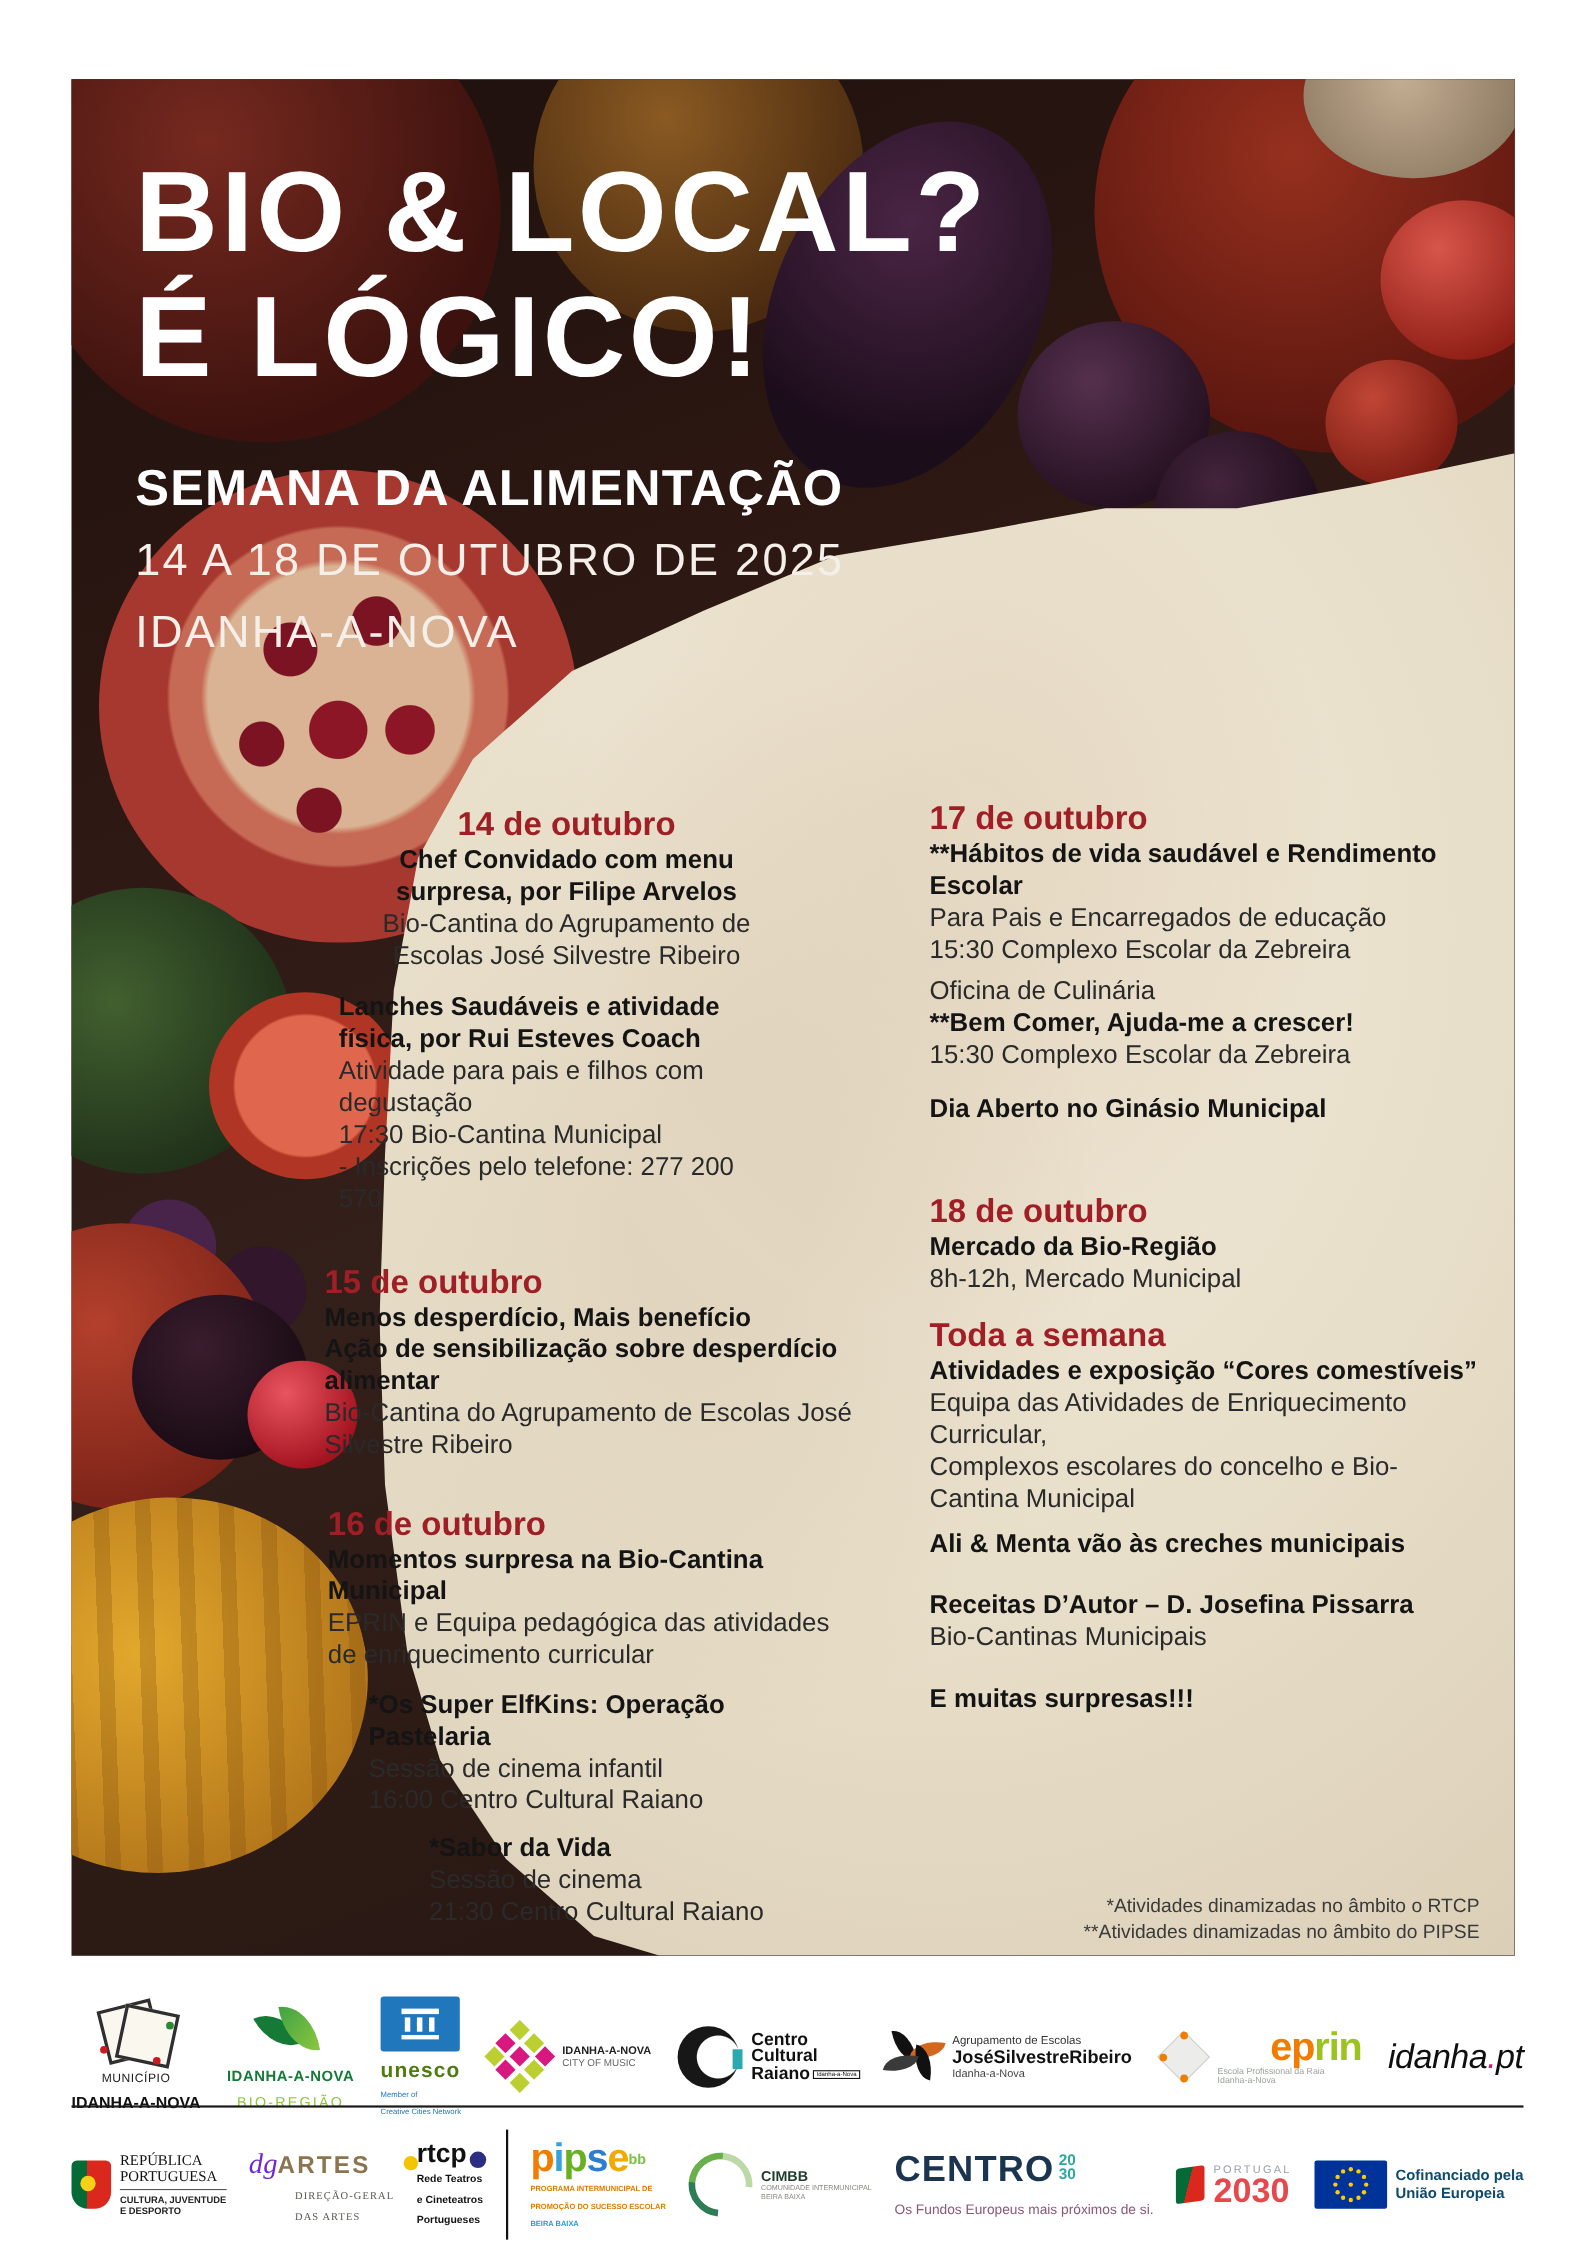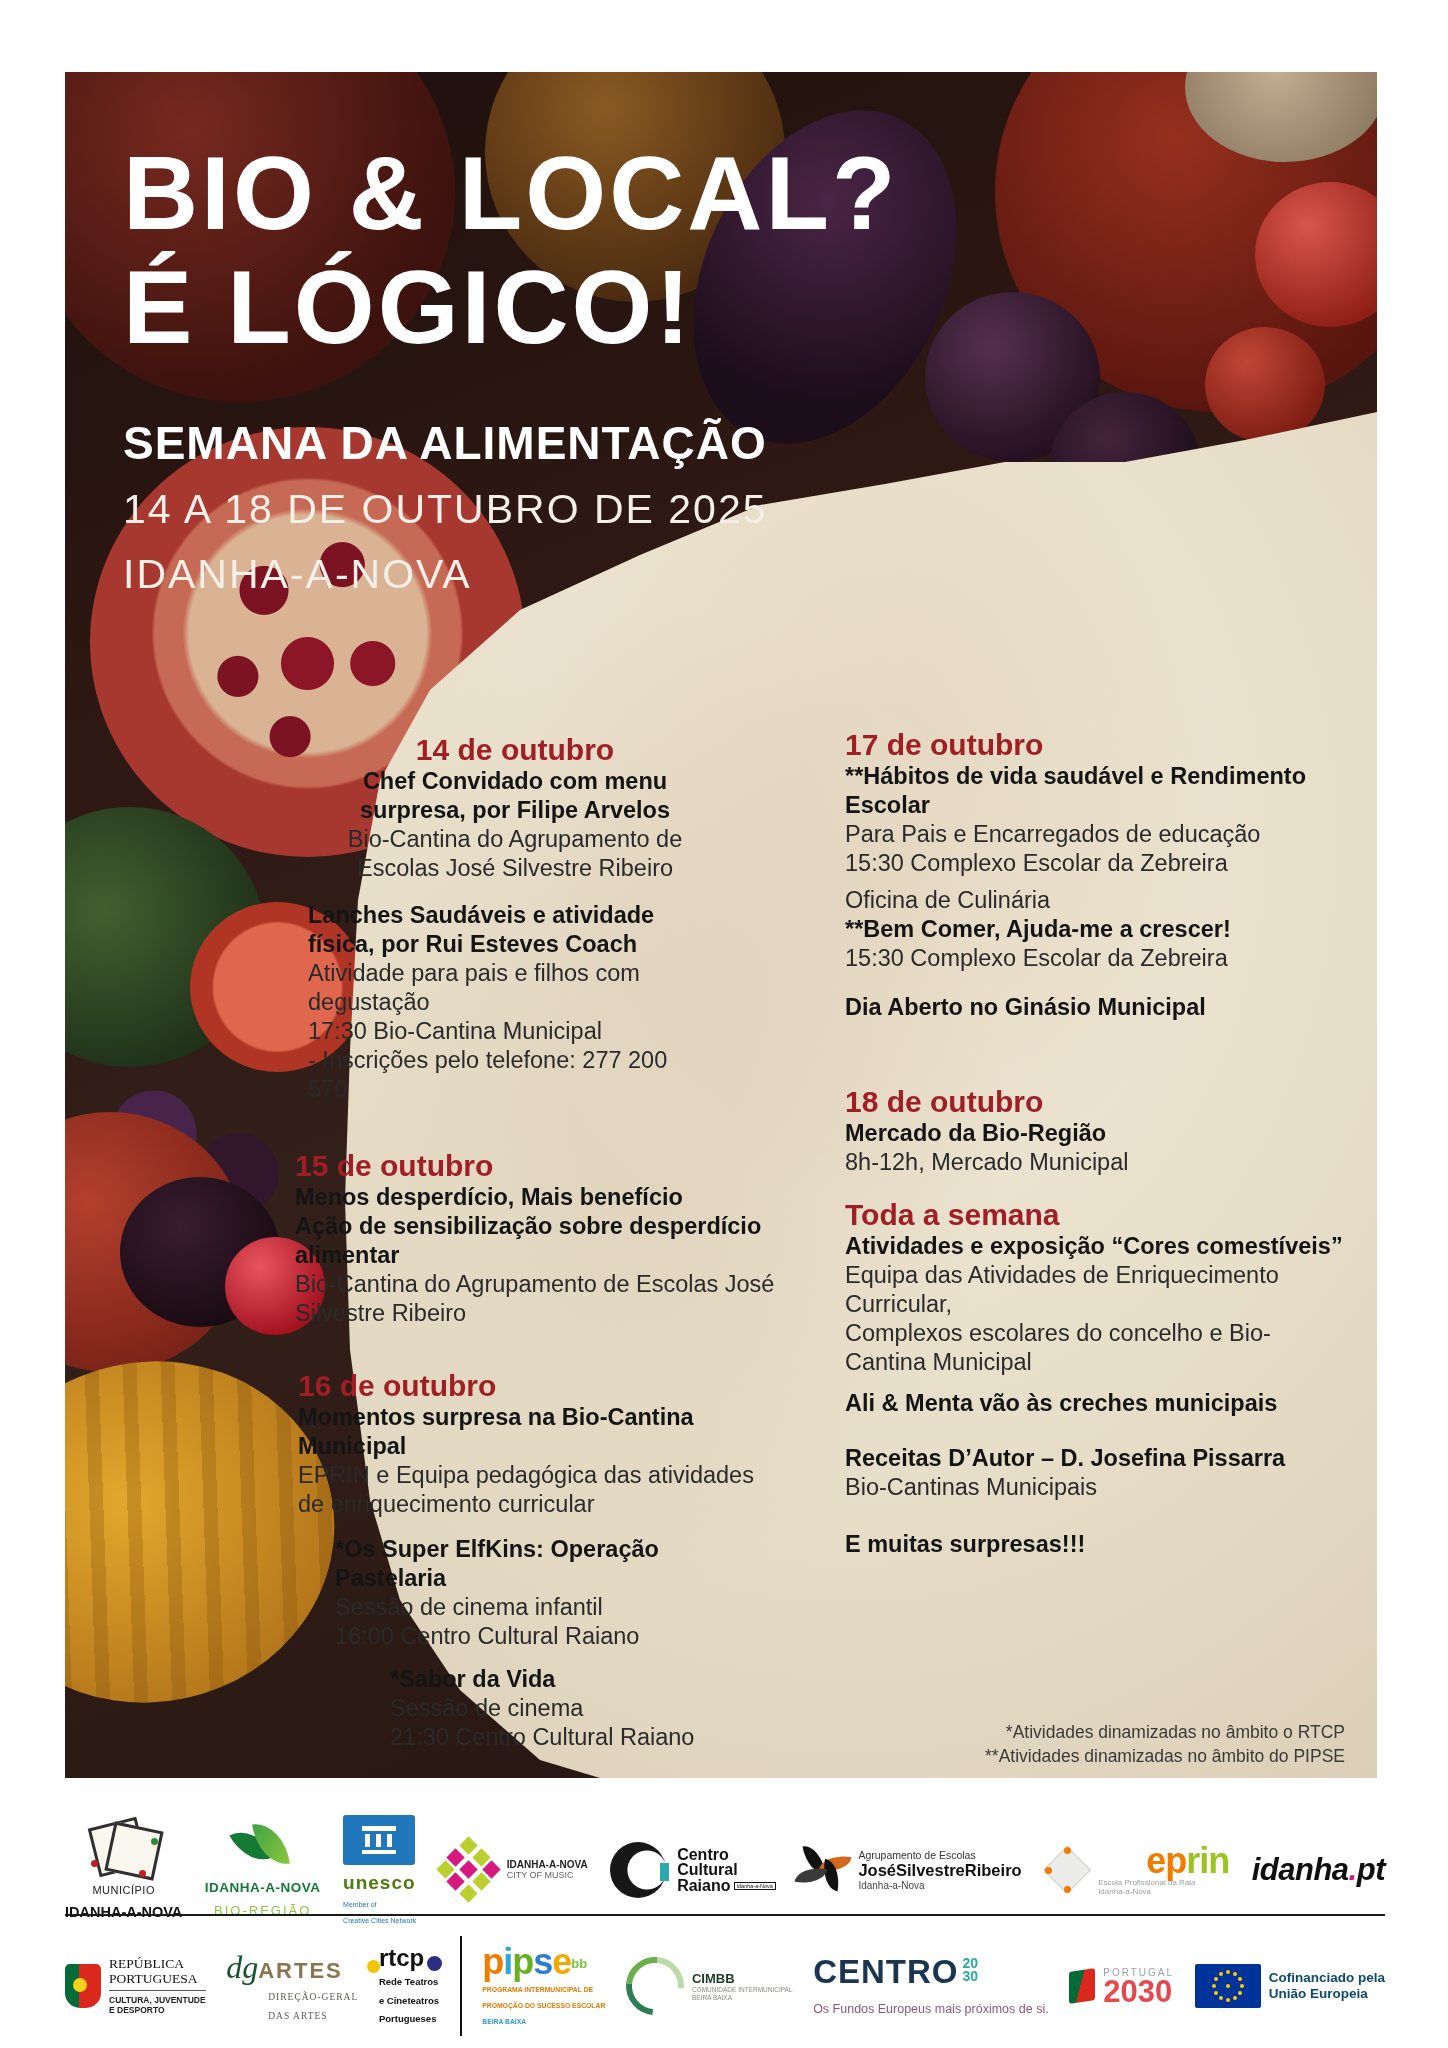--- a/index.html
+++ b/index.html
@@ -102,32 +102,32 @@
   
   .ep-d{position:relative;width:46px;height:46px;flex:none;}
   .ep-d i{position:absolute;left:6px;top:6px;width:32px;height:32px;background:#ececea;
           border:1px solid #cfcfcc;transform:rotate(45deg);display:block;}
   .ep-d b{position:absolute;width:7px;height:7px;border-radius:50%;background:#f07d00;display:block;}
   .ep-d b:nth-child(2){left:1px;top:20px;} .ep-d b:nth-child(3){left:20px;top:0;} .ep-d b:nth-child(4){left:20px;top:39px;}
   .ep-word{font-size:36px;font-weight:800;letter-spacing:-1px;line-height:34px;}
   .ep-o{color:#f07d00;margin-left:48px;} .ep-g{color:#9bc41e;}
   .ep-sub{font-size:8px;color:#9aa29a;line-height:9.5px;}
   
-  .idpt{font-size:31px;font-weight:700;font-style:italic;color:#0f0f0f;letter-spacing:-.5px;}
+  .idpt{font-size:31px;font-weight:400;font-style:italic;color:#0f0f0f;letter-spacing:-.5px;}
   .idpt .dot{color:#d6187f;}
   
   .shield{position:relative;width:36px;height:44px;flex:none;border-radius:5px 5px 15px 15px;
      background:linear-gradient(90deg,#046a38 0 40%,#da291c 40% 100%);}
   .shield i{position:absolute;left:8px;top:14px;width:14px;height:14px;border-radius:50%;
      background:#f7d117;display:block;}
   .rep-name{font-family:"Liberation Serif",serif;font-size:13.5px;line-height:14.5px;color:#111;}
   .rep-line{width:100%;height:1px;background:#555;margin:4px 0 4px 0;}
   .rep-sub{font-size:8.5px;line-height:10px;color:#222;font-weight:700;}
   
-  .dg-it{font-family:"Liberation Serif",serif;font-style:italic;font-size:32px;color:#14532d;line-height:34px;}
+  .dg-it{font-family:"Liberation Serif",serif;font-style:italic;font-size:26px;color:#6d28d9;line-height:34px;}
   .dg-artes{font-size:22px;font-weight:800;color:#8a7550;letter-spacing:2px;}
   .dg-sub{font-family:"Liberation Serif",serif;font-size:9.5px;letter-spacing:1px;color:#5c5c55;line-height:11px;}
   
   .rtcp-word{position:relative;font-size:24px;font-weight:800;color:#111;line-height:22px;}
   .rtcp-word .yd{position:absolute;left:-12px;bottom:-4px;width:13px;height:13px;border-radius:50%;background:#f2c500;}
   .rtcp-word .bd{position:absolute;right:-18px;bottom:-2px;width:15px;height:15px;border-radius:50%;background:#2b2e83;}
   .rtcp-sub{font-size:9.5px;font-weight:700;color:#111;line-height:10.5px;}
   .vsep{width:2px;height:100px;background:#111;flex:none;}
   
   .pipse-word{font-size:36px;font-weight:800;line-height:32px;letter-spacing:-1px;}

